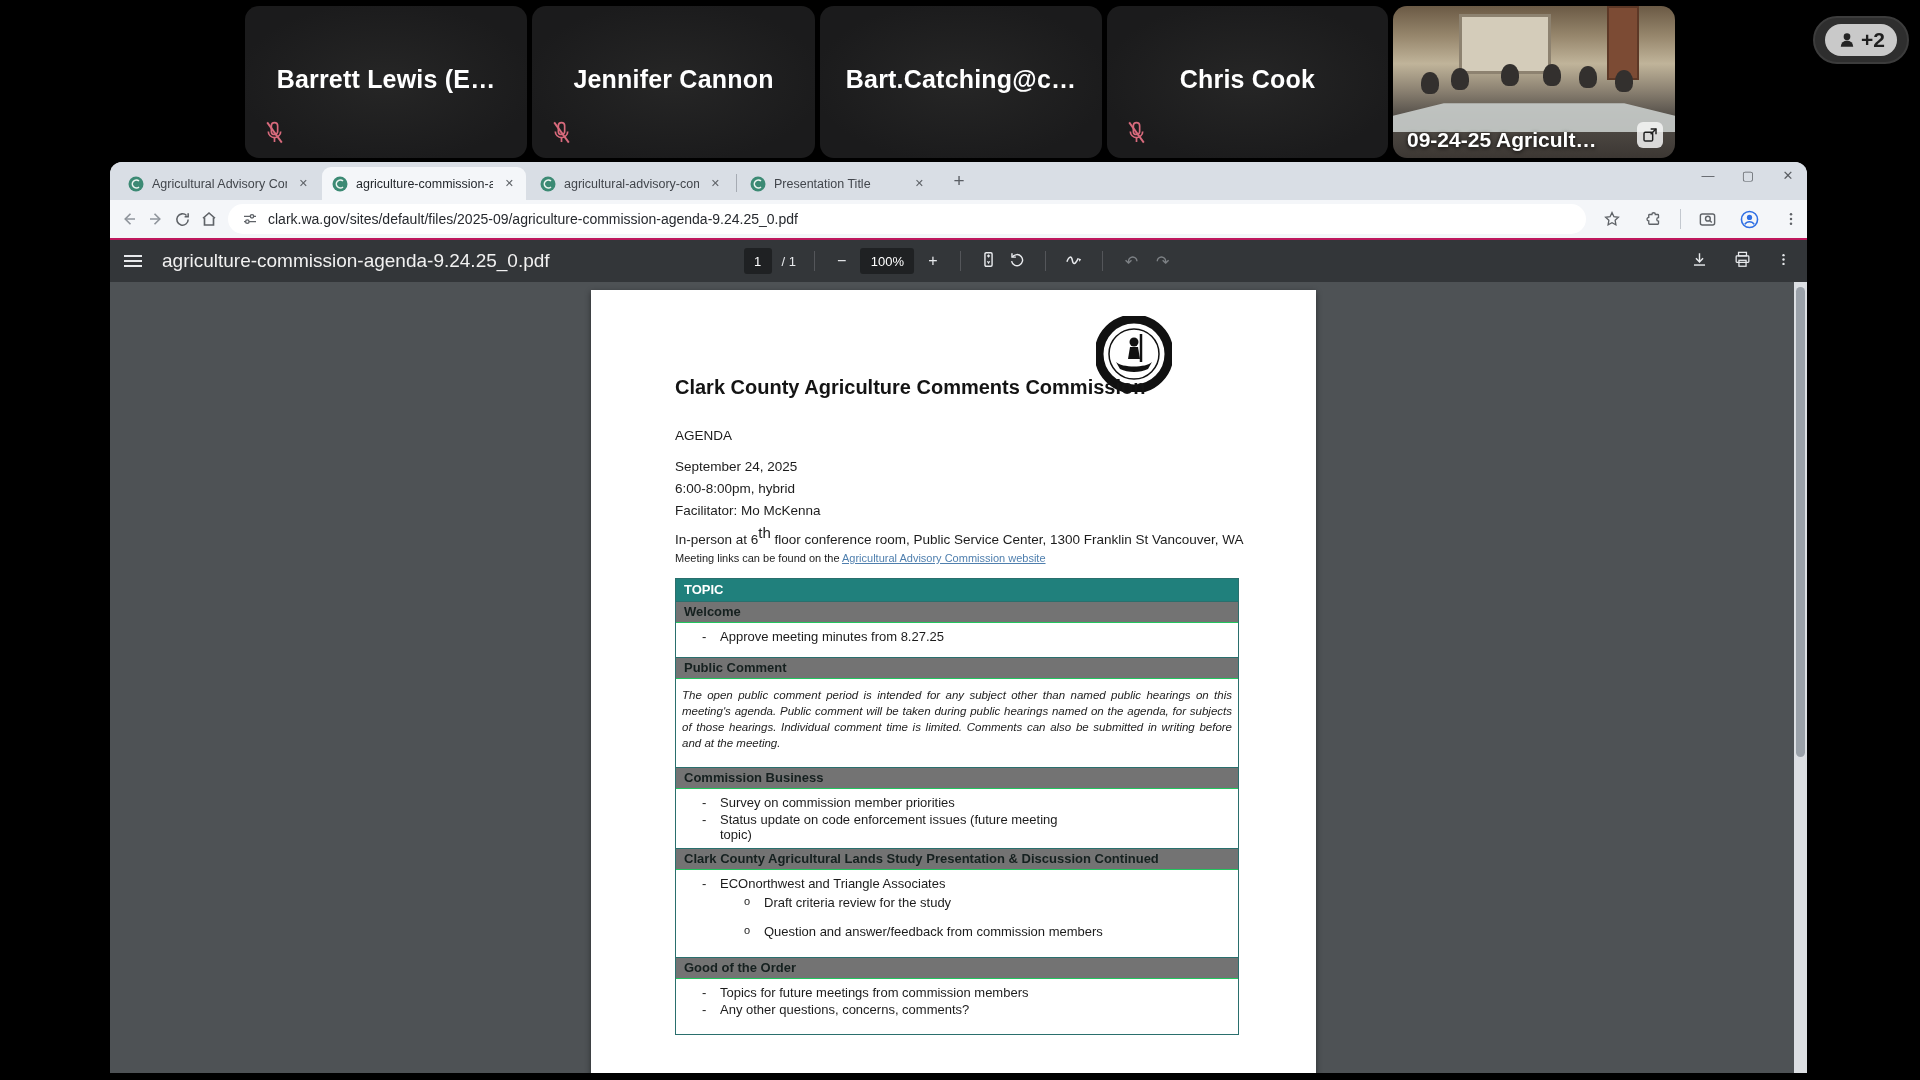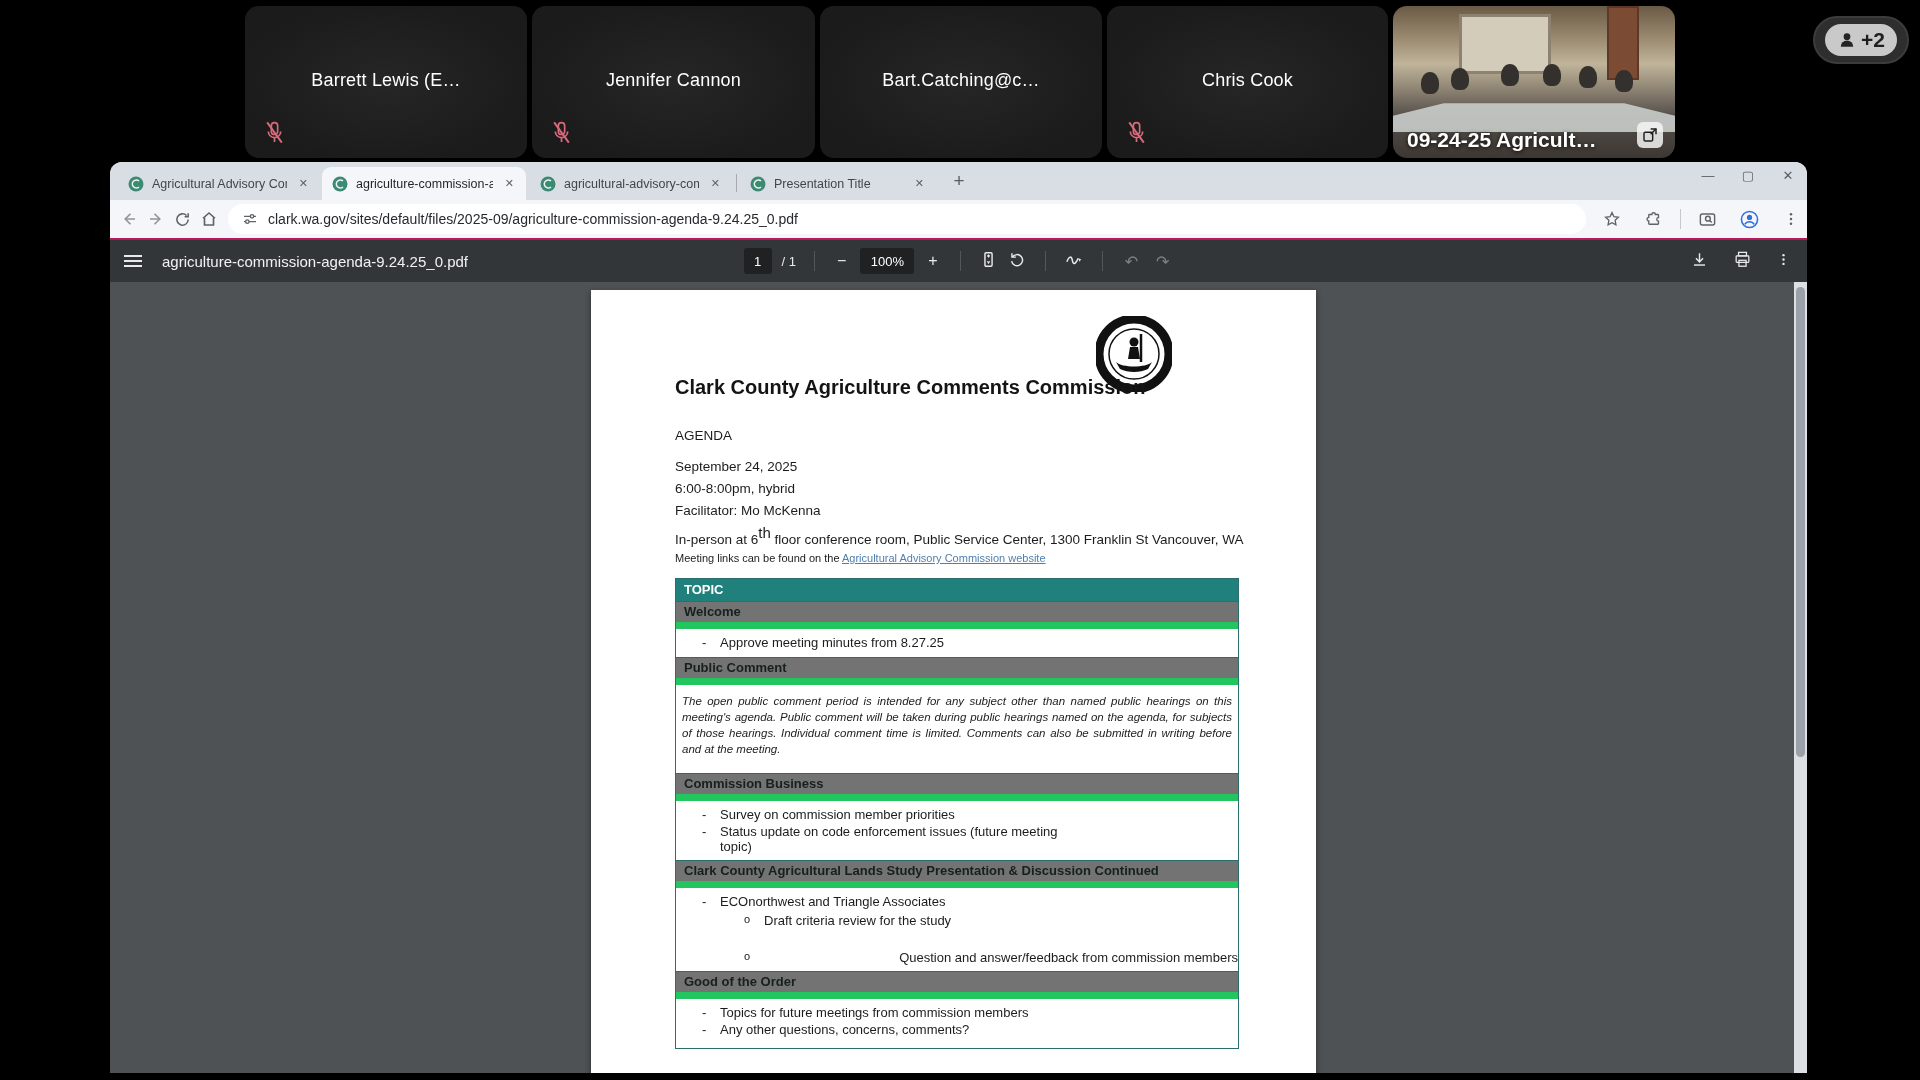--- a/index.html
+++ b/index.html
@@ -5,21 +5,21 @@
   * { margin:0; padding:0; box-sizing:border-box; }
   html,body { width:1920px; height:1080px; background:#000; overflow:hidden;
               font-family:"Liberation Sans", sans-serif; }
   .canvas { position:relative; width:1920px; height:1080px; background:#000; }
 
   
   .tile { position:absolute; top:6px; height:152px; border-radius:14px;
           background:radial-gradient(ellipse at center,#262626 0%,#1b1b1c 75%);
           overflow:hidden; }
   .tile-name { position:absolute; left:0; right:0; top:50%; transform:translateY(-58%);
-               text-align:center; color:#fff; font-size:18px; font-weight:400; letter-spacing:.2px; }
+               text-align:center; color:#fff; font-size:25px; font-weight:700; letter-spacing:.2px; }
   .mic-off { position:absolute; left:16px; bottom:12px; width:27px; height:27px; }
   .video-tile { background:linear-gradient(180deg,#6b5a45 0%,#97876d 20%,#c0b49a 38%,#8d8373 55%,#55504a 72%,#3c3733 100%); }
   .vt-board { position:absolute; left:66px; top:8px; width:92px; height:60px; background:#d4ccba; border:3px solid #8d8270; }
   .vt-door { position:absolute; right:36px; top:0; width:32px; height:74px; background:#7c4b34; border:2px solid #5d3826; }
   .vt-table { position:absolute; left:0; right:0; bottom:26px; height:36px; background:#c9cdcb;
               clip-path:polygon(0 55%, 18% 20%, 82% 20%, 100% 55%, 100% 100%, 0 100%); opacity:.9; }
   .vt-person { position:absolute; width:18px; height:22px; border-radius:50% 50% 40% 40%; background:#33302e; }
   .vt-label { position:absolute; left:14px; bottom:6px; color:#fff; font-size:21px; font-weight:700;
               text-shadow:0 1px 4px rgba(0,0,0,.9); }
   .vt-share { position:absolute; right:12px; bottom:10px; width:26px; height:26px; border-radius:6px;
@@ -48,21 +48,21 @@
             display:flex; align-items:center; border-bottom:2px solid #be185d; }
   .nav-btn { width:32px; height:32px; display:flex; align-items:center; justify-content:center; }
   .omnibox { height:30px; background:#fff; border-radius:15px; flex:0 0 1358px; margin-left:6px;
              display:flex; align-items:center; gap:10px; padding:0 14px; }
   .omni-url { font-size:14px; color:#26292e; white-space:nowrap; overflow:hidden; }
   .nav-right { display:flex; align-items:center; gap:10px; margin-left:10px; }
   .nr-sep { width:1px; height:20px; background:#c3c8cf; }
 
   .pdfbar { position:absolute; top:78px; left:0; right:0; height:42px; background:#333639;
             color:#e8eaed; display:flex; align-items:center; }
-  .pdf-title { margin-left:14px; display:flex; align-items:center; gap:20px; font-size:15px; color:#f1f1f1; }
+  .pdf-title { margin-left:14px; display:flex; align-items:center; gap:20px; font-size:19px; color:#f1f1f1; }
   .pdf-center { position:absolute; left:50%; transform:translateX(-50%); display:flex; align-items:center; gap:10px; font-size:13px; }
   .pdf-box { background:#1f2123; border-radius:3px; height:26px; display:flex; align-items:center; justify-content:center; color:#fff; }
   .pg-box { width:28px; } .zm-box { width:54px; }
   .bar-sep { width:1px; height:20px; background:#55585c; margin:0 8px; }
   .pdf-glyph { font-size:16px; color:#e8eaed; padding:0 4px; }
   .pdf-glyph.dim { color:#7d8185; }
   .pdf-right { position:absolute; right:16px; display:flex; align-items:center; gap:24px; }
   .hamburger div { width:18px; height:2px; background:#e8eaed; margin:3px 0; }
 
   .content { position:absolute; top:120px; left:0; right:0; bottom:0; background:#4e5255; }
@@ -77,21 +77,21 @@
   .doc-agenda { position:absolute; left:84px; top:138px; font-size:13.5px; }
   .doc-info { position:absolute; left:84px; top:166px; font-size:13.5px; line-height:22px; }
   .doc-links { position:absolute; left:84px; top:262px; font-size:11px; }
   .doc-links a { color:#4f7fae; text-decoration:underline; }
   sup { font-size:15px;margin-top:10px; }
 
   .agenda-table { position:absolute; left:84px; top:288px; width:564px;
                   border:1px solid #2a6f6d; font-size:13px; }
   .t-head { background:#20807c; color:#fff; font-weight:700; padding:3px 8px; height:22px; }
   .t-sec  { background:#737373; font-weight:700; padding:2px 8px; min-height:21px; border-top:1px solid #2a6f6d; color:#15201f; }
-  .t-body { background:#fff; border-top:7px solid #22c55e; padding:4px 0 6px; }
+  .t-body { background:#fff; border-top:1px solid #22c55e; padding:4px 0 6px; }
   .li { position:relative; padding-left:44px; margin-top:2px; }
   .li::before { content:"-"; position:absolute; left:26px; }
   .li-sub { position:relative; padding-left:88px; margin-top:4px; }
   .li-sub::before { content:"o"; position:absolute; left:68px; font-size:11px; }
   .t-note { font-style:italic; font-size:11.5px; line-height:16px; padding:4px 6px 10px; text-align:justify; color:#222; }
   .mh35 { min-height:35px; } .mh59 { min-height:52px; } .mh57 { min-height:57px; }
   .mh88 { min-height:88px; } .mh56 { min-height:56px; }
   .wrap-narrow { max-width:400px; }
 
   .letterbox { position:absolute; left:0; right:0; bottom:0; height:7px; background:#000; z-index:50; }
@@ -386,21 +386,21 @@
           <div class="t-sec">Commission Business</div>
           <div class="t-body mh57">
             <div class="li">Survey on commission member priorities</div>
             <div class="li wrap-narrow">Status update on code enforcement issues (future meeting topic)</div>
           </div>
 
           <div class="t-sec">Clark County Agricultural Lands Study Presentation &amp; Discussion Continued</div>
           <div class="t-body mh88">
             <div class="li">ECOnorthwest and Triangle Associates</div>
             <div class="li-sub">Draft criteria review for the study</div>
-            <div class="li-sub" style="margin-top:22px;text-align:right;">Question and answer/feedback from commission members</div>
+            <div class="li-sub" style="margin-top:14px;">Question and answer/feedback from commission members</div>
           </div>
 
           <div class="t-sec">Good of the Order</div>
           <div class="t-body mh56">
             <div class="li">Topics for future meetings from commission members</div>
             <div class="li">Any other questions, concerns, comments?</div>
           </div>
         </div>
       </div>
 

